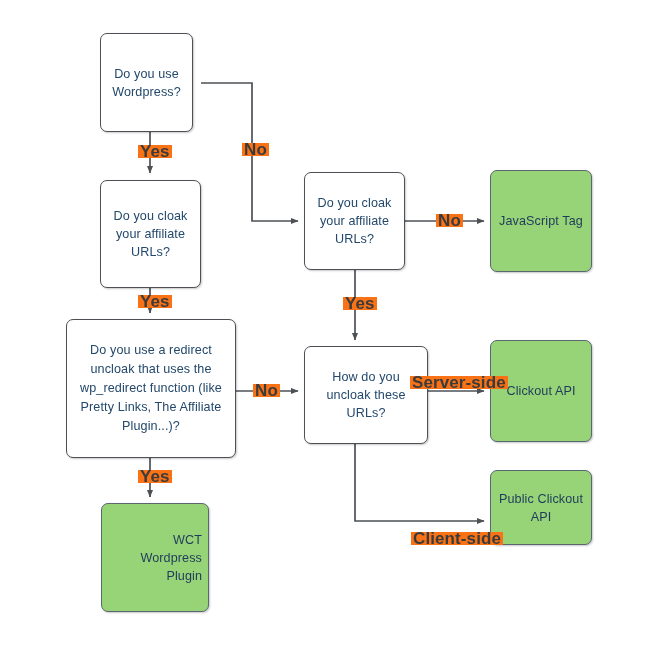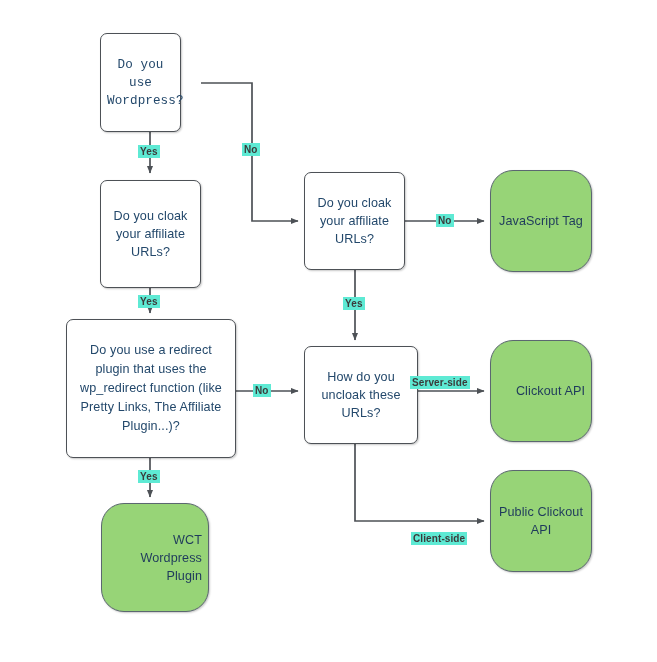--- a/index.html
+++ b/index.html
@@ -41,35 +41,34 @@
     box-shadow: 1px 1px 2px rgba(0,0,0,0.22);
     padding: 4px 6px;
   }
   .node.decision {
     background: #ffffff;
   }
   .node.terminal {
     background: #97d477;
     border-color: #5b6770;
     color: #1f3a5c;
-    border-radius: 23px;
   }
   .node-label {
     display: block;
     width: 100%;
     white-space: pre-line;
   }
   .edge-label {
     position: absolute;
-    font-size: 10px;
+    font-size: 17px;
     font-weight: bold;
     color: #3b3b3b;
     letter-spacing: 0.1px;
     white-space: nowrap;
-    background: #5eead4;
+    background: #f97316;
     padding: 0 2px;
     line-height: 13px;
   }
 </style>
 </head>
 <body>
 
 <div id="canvas">
 
   <svg id="edges" viewBox="0 0 657 662" width="657" height="662" xmlns="http://www.w3.org/2000/svg">
@@ -93,62 +92,62 @@
       <path d="M405,221 L484,221" marker-end="url(#arrow)"></path>
 
       <path d="M355,270 L355,340" marker-end="url(#arrow)"></path>
 
       <path d="M405,391 L484,391" marker-end="url(#arrow)"></path>
 
       <path d="M355,444 L355,521 L484,521" marker-end="url(#arrow)"></path>
     </g>
   </svg>
 
-  <div class="node decision" style="left:100px; top:33px; width:81px; height:99px;font-family:Liberation Mono, monospace;">
+  <div class="node decision" style="left:100px; top:33px; width:93px; height:99px;">
     <span class="node-label">Do you use
 Wordpress?</span>
   </div>
 
   <div class="node decision" style="left:100px; top:180px; width:101px; height:108px;">
     <span class="node-label">Do you cloak
 your affiliate
 URLs?</span>
   </div>
 
   <div class="node decision" style="left:66px; top:319px; width:170px; height:139px; line-height:19px;">
-    <span class="node-label">Do you use a redirect plugin that uses the wp_redirect function (like Pretty Links, The Affiliate Plugin...)?</span>
+    <span class="node-label">Do you use a redirect uncloak that uses the wp_redirect function (like Pretty Links, The Affiliate Plugin...)?</span>
   </div>
 
   <div class="node terminal" style="left:101px; top:503px; width:108px; height:109px;text-align:right;">
     <span class="node-label">WCT
 Wordpress
 Plugin</span>
   </div>
 
   <div class="node decision" style="left:304px; top:172px; width:101px; height:98px;">
     <span class="node-label">Do you cloak
 your affiliate
 URLs?</span>
   </div>
 
-  <div class="node decision" style="left:304px; top:346px; width:114px; height:98px;">
+  <div class="node decision" style="left:304px; top:346px; width:124px; height:98px;">
     <span class="node-label">How do you
 uncloak these
 URLs?</span>
   </div>
 
   <div class="node terminal" style="left:490px; top:170px; width:102px; height:102px;">
     <span class="node-label">JavaScript Tag</span>
   </div>
 
-  <div class="node terminal" style="left:490px; top:340px; width:102px; height:102px;text-align:right;">
+  <div class="node terminal" style="left:490px; top:340px; width:102px; height:102px;">
     <span class="node-label">Clickout API</span>
   </div>
 
-  <div class="node terminal" style="left:490px; top:470px; width:102px; height:102px;">
+  <div class="node terminal" style="left:490px; top:470px; width:102px; height:75px;">
     <span class="node-label">Public Clickout
 API</span>
   </div>
 
   <div class="edge-label" style="left:138px; top:145px;">Yes</div>
 
   <div class="edge-label" style="left:242px; top:143px;">No</div>
 
   <div class="edge-label" style="left:138px; top:295px;">Yes</div>
 

